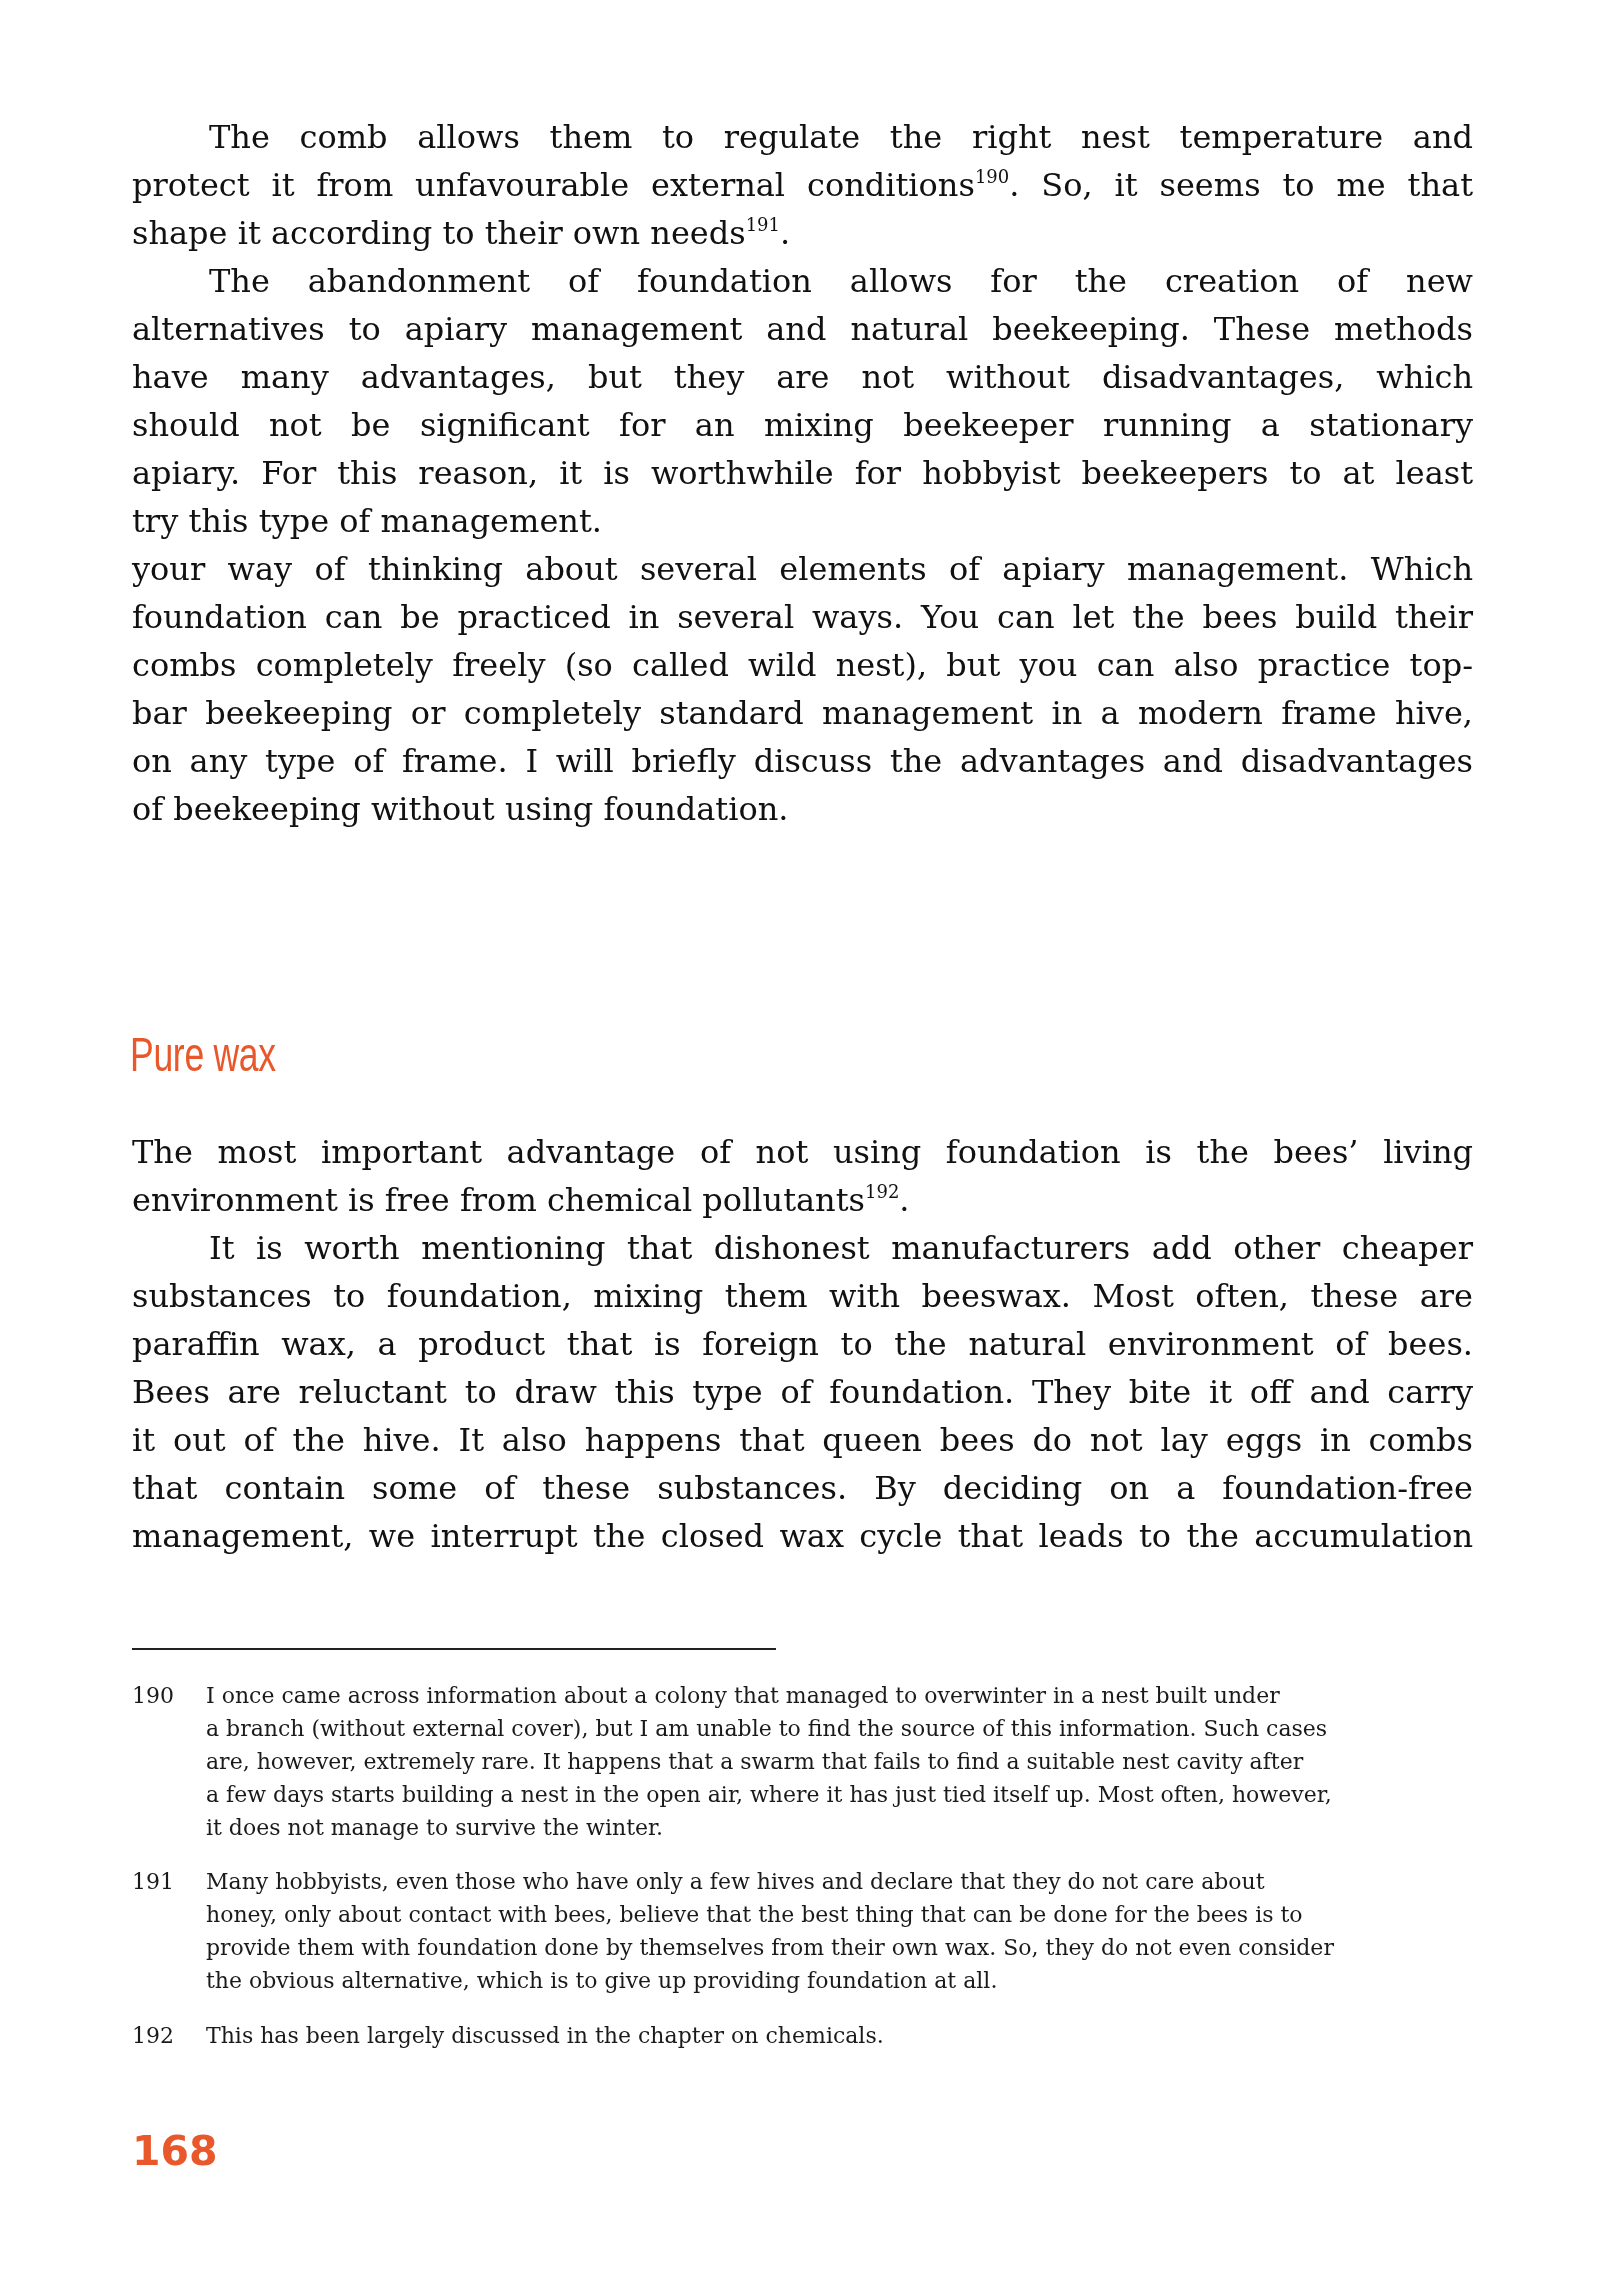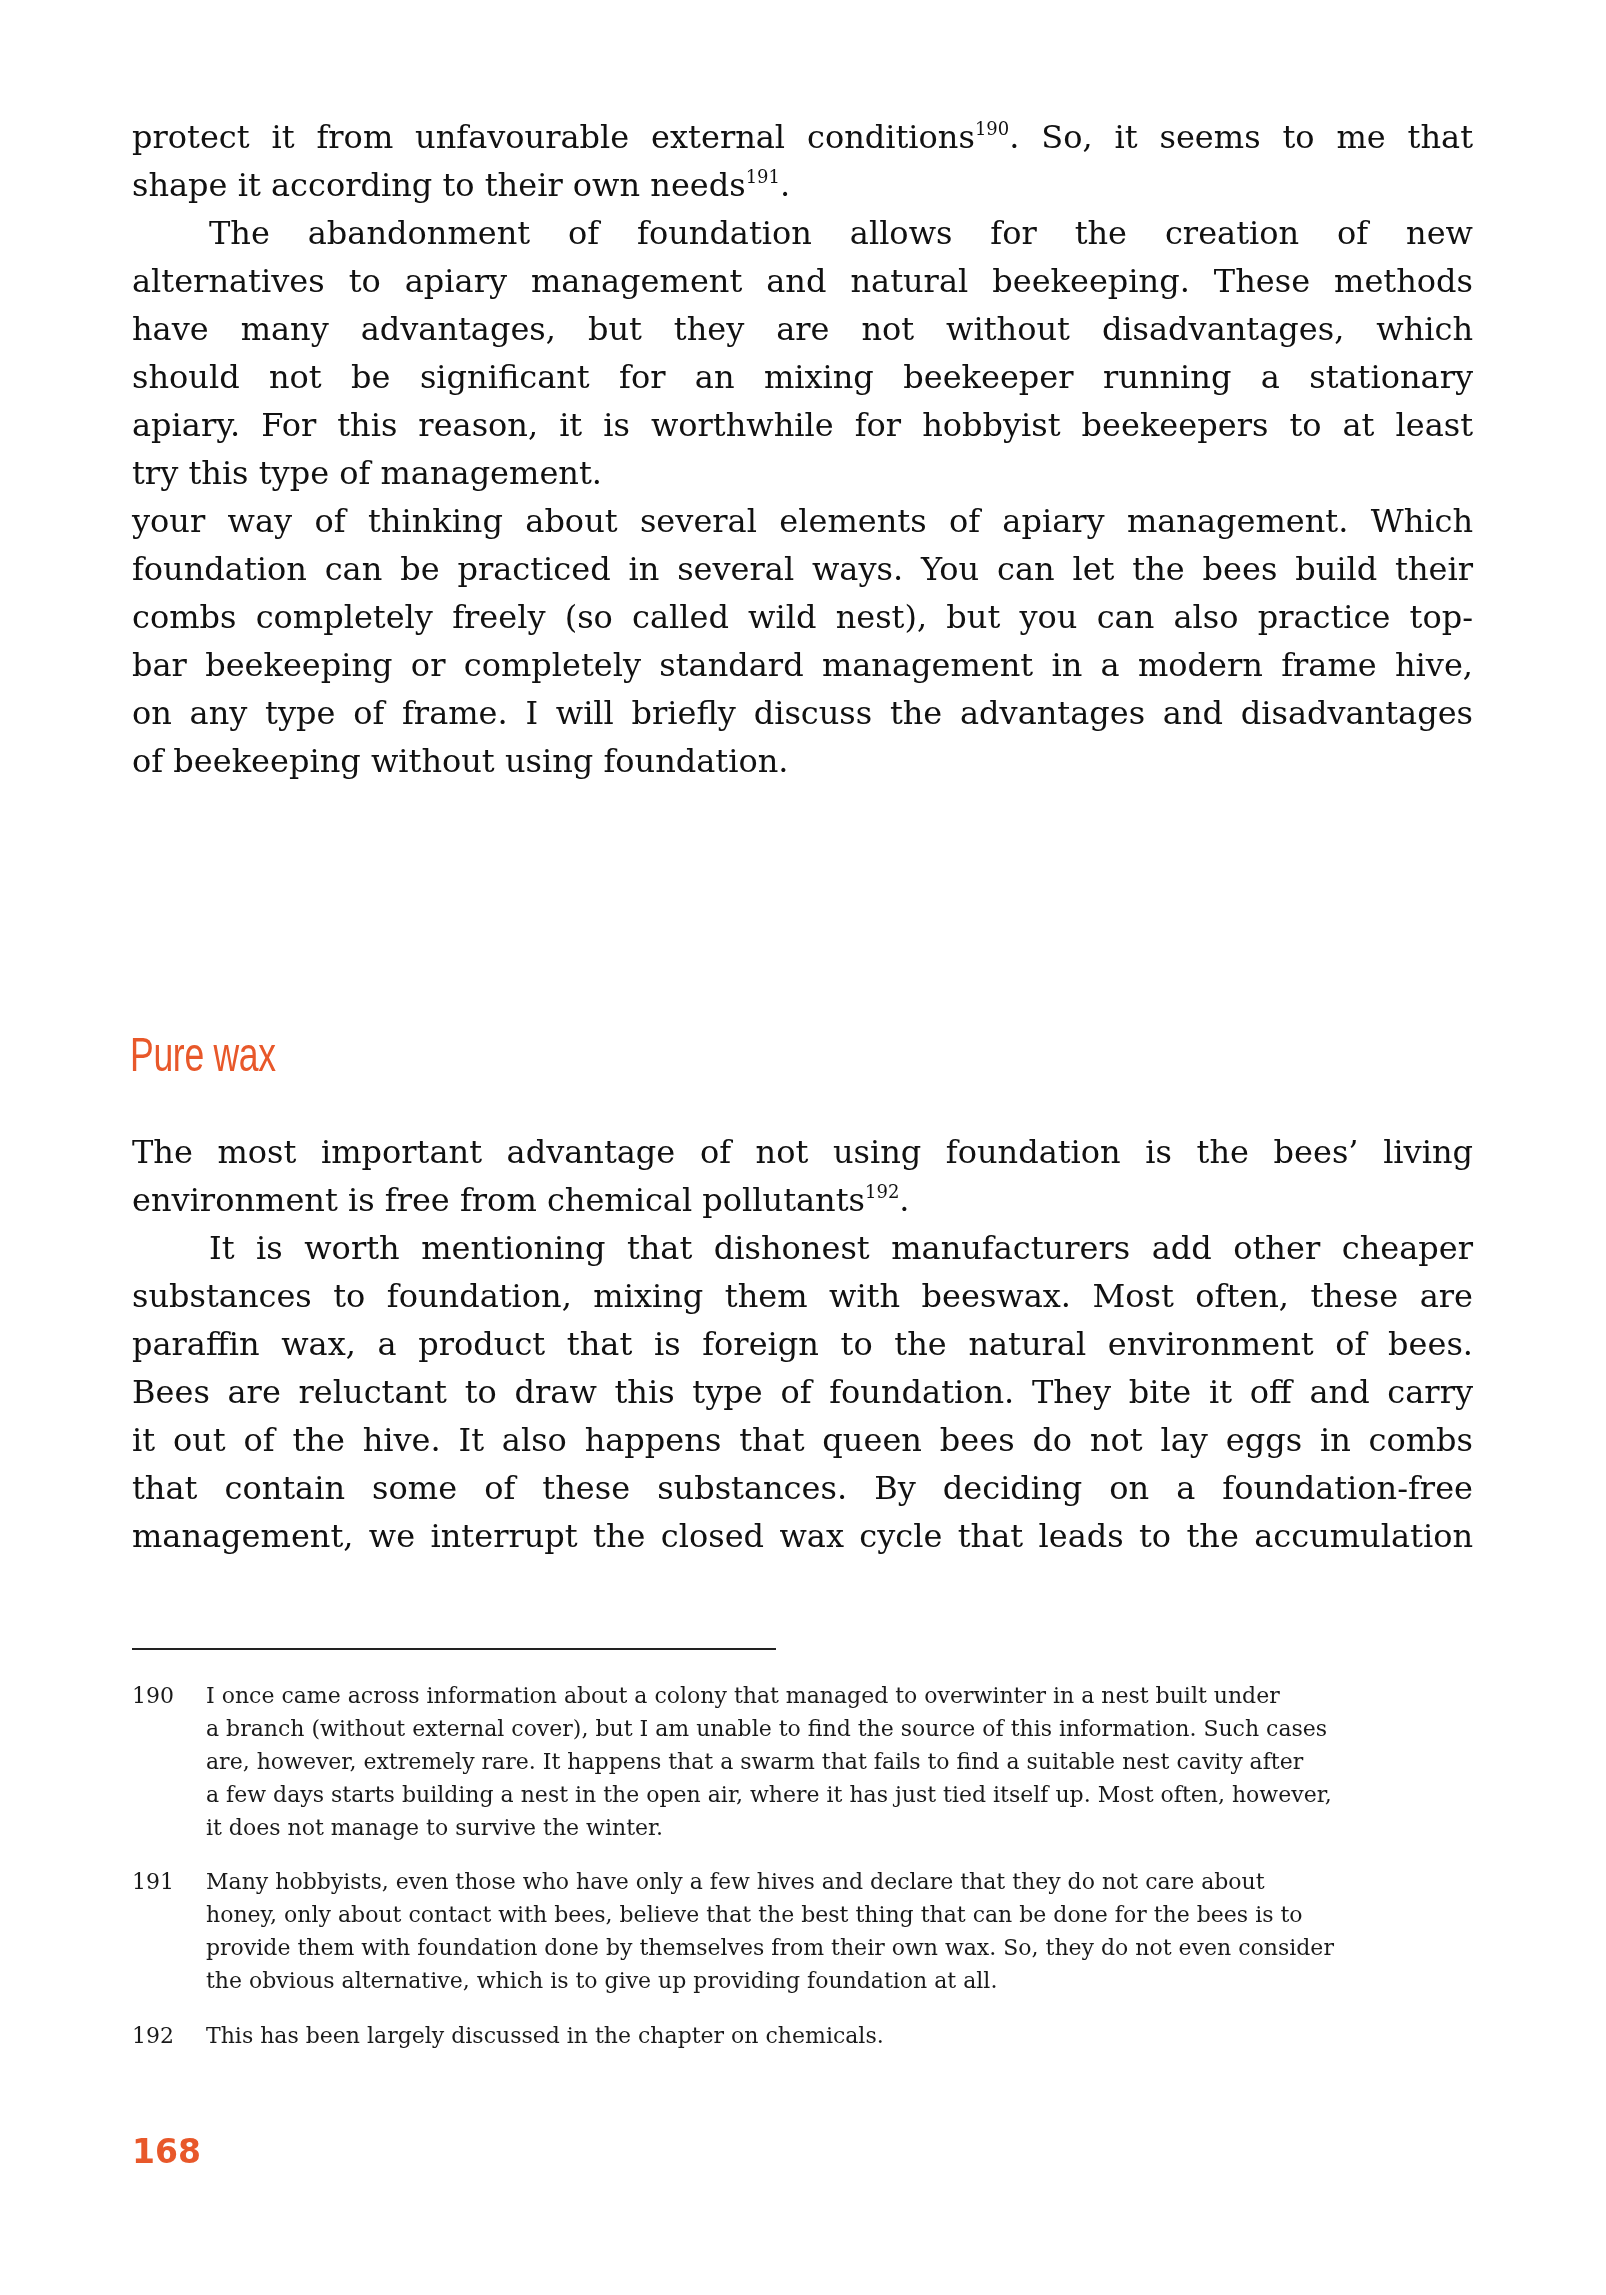--- a/index.html
+++ b/index.html
@@ -60,33 +60,34 @@
   .fn-block { position: absolute; left: 0; width: 1341px; }
   .fn-num { position: absolute; left: 0; top: 0; line-height: 33px; }
   .fn-lines { position: absolute; left: 74px; top: 0; width: 1267px; }
   .fn-line { display: block; height: 33px; line-height: 33px; white-space: nowrap; }
   .page-number {
     position: absolute;
     left: 132px;
     top: 2131px;
     font-family: "DejaVu Sans", "Liberation Sans", sans-serif;
     font-weight: bold;
-    font-size: 33px;
+    font-size: 41px;
     color: #E8582A;
     line-height: 41px;
   }
 </style>
 </head>
 <body>
 
 <div class="page">
 
   <div class="col body-text" style="top:113px;">
 
     <div>
+      <span class="ln indent">The comb allows them to regulate the right nest temperature and</span>
       <span class="ln"><span>protect it from unfavourable external conditions</span><sup class="fn">190</sup><span>. So, it seems to me that</span></span>
       <span class="ln last"><span>shape it according to their own needs</span><sup class="fn">191</sup><span>.</span></span>
     </div>
 
     <div>
       <span class="ln indent">The abandonment of foundation allows for the creation of new</span>
       <span class="ln">alternatives to apiary management and natural beekeeping. These methods</span>
       <span class="ln">have many advantages, but they are not without disadvantages, which</span>
       <span class="ln">should not be significant for an mixing beekeeper running a stationary</span>
       <span class="ln">apiary. For this reason, it is worthwhile for hobbyist beekeepers to at least</span>

